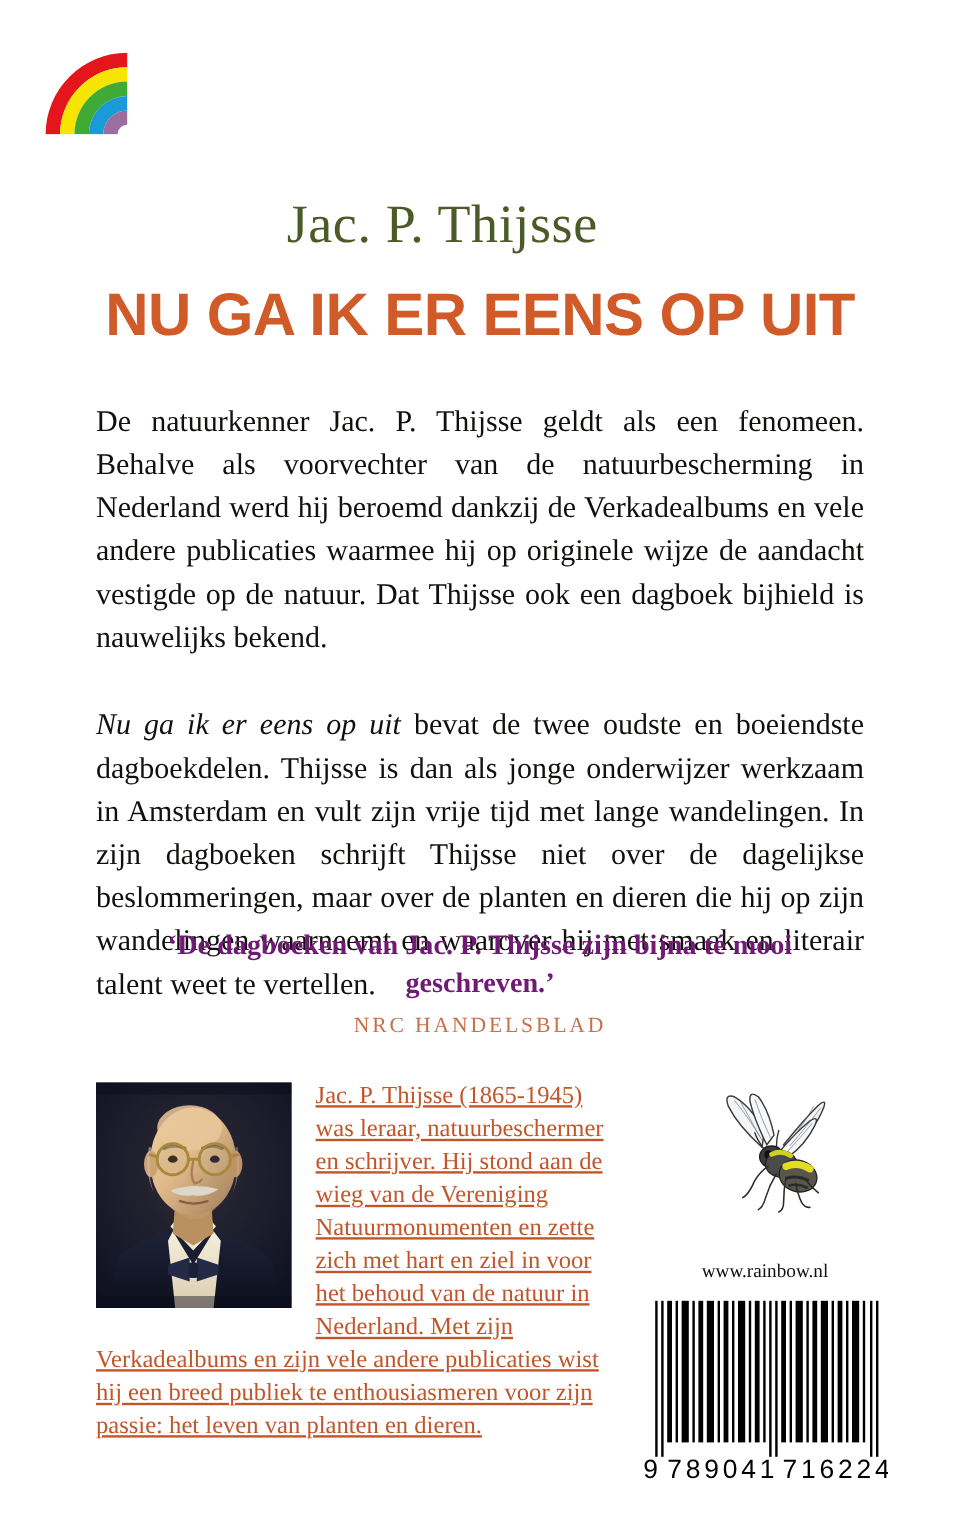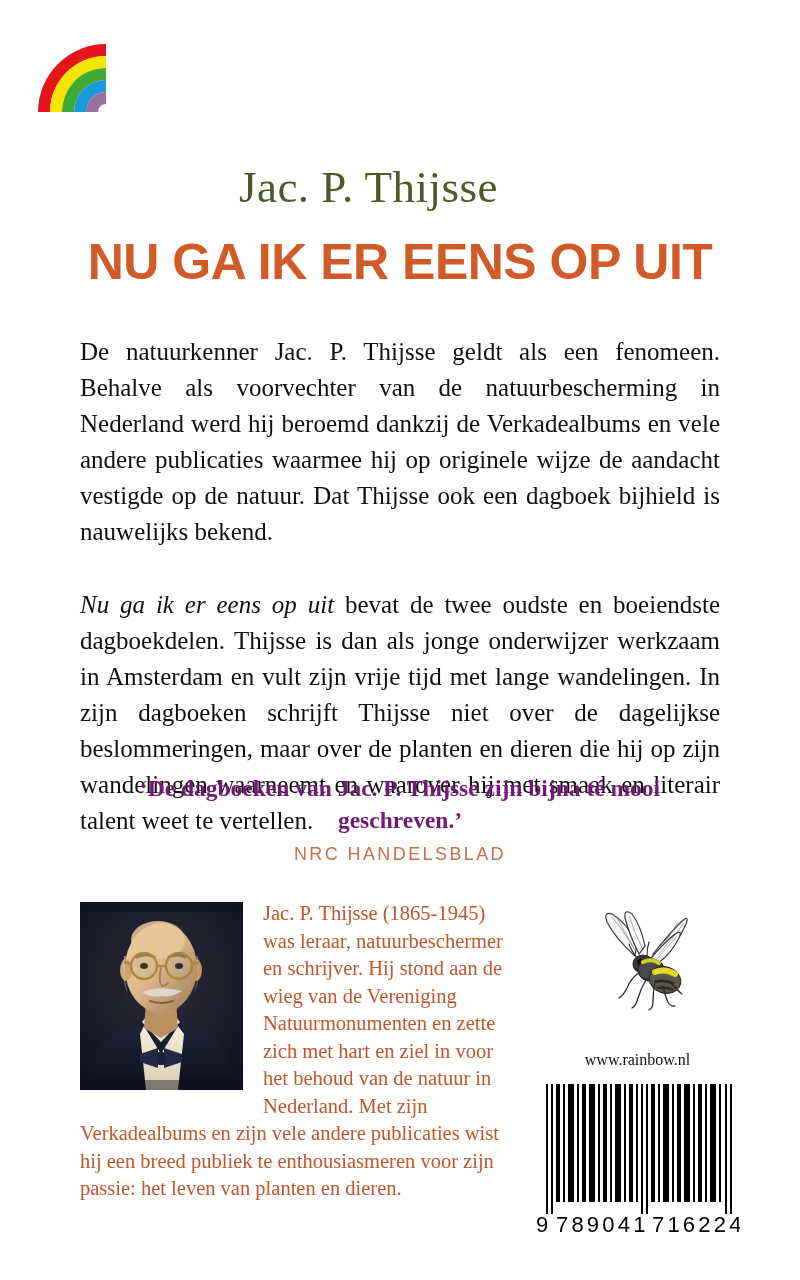--- a/index.html
+++ b/index.html
@@ -84,38 +84,39 @@
   }
   .review-quote {
     font-family: "Liberation Serif", serif;
     font-size: 23.5px;
     line-height: 32px;
     color: #701a75;
     font-weight: bold;
   }
   .review-source {
     margin-top: 7px;
-    font-family: Liberation Sans, sans-serif;
+    font-family: Liberation Serif, serif;
     font-size: 18px;
     line-height: 22px;
     color: #c8704a;
     letter-spacing: 2.4px;
   }
 
   
   .bio-block {
     position: absolute;
     left: 80px;
     top: 900px;
     width: 440px;
     font-family: "Liberation Serif", serif;
     font-size: 20.5px;
     line-height: 27.5px;
     color: #c1562b;
     text-align: left;
+    text-decoration: underline;
   }
   .photo {
     float: left;
     width: 163px;
     height: 188px;
     margin: 2px 20px 6px 0;
     position: relative;
     overflow: hidden;
     background: #141b30;
   }

